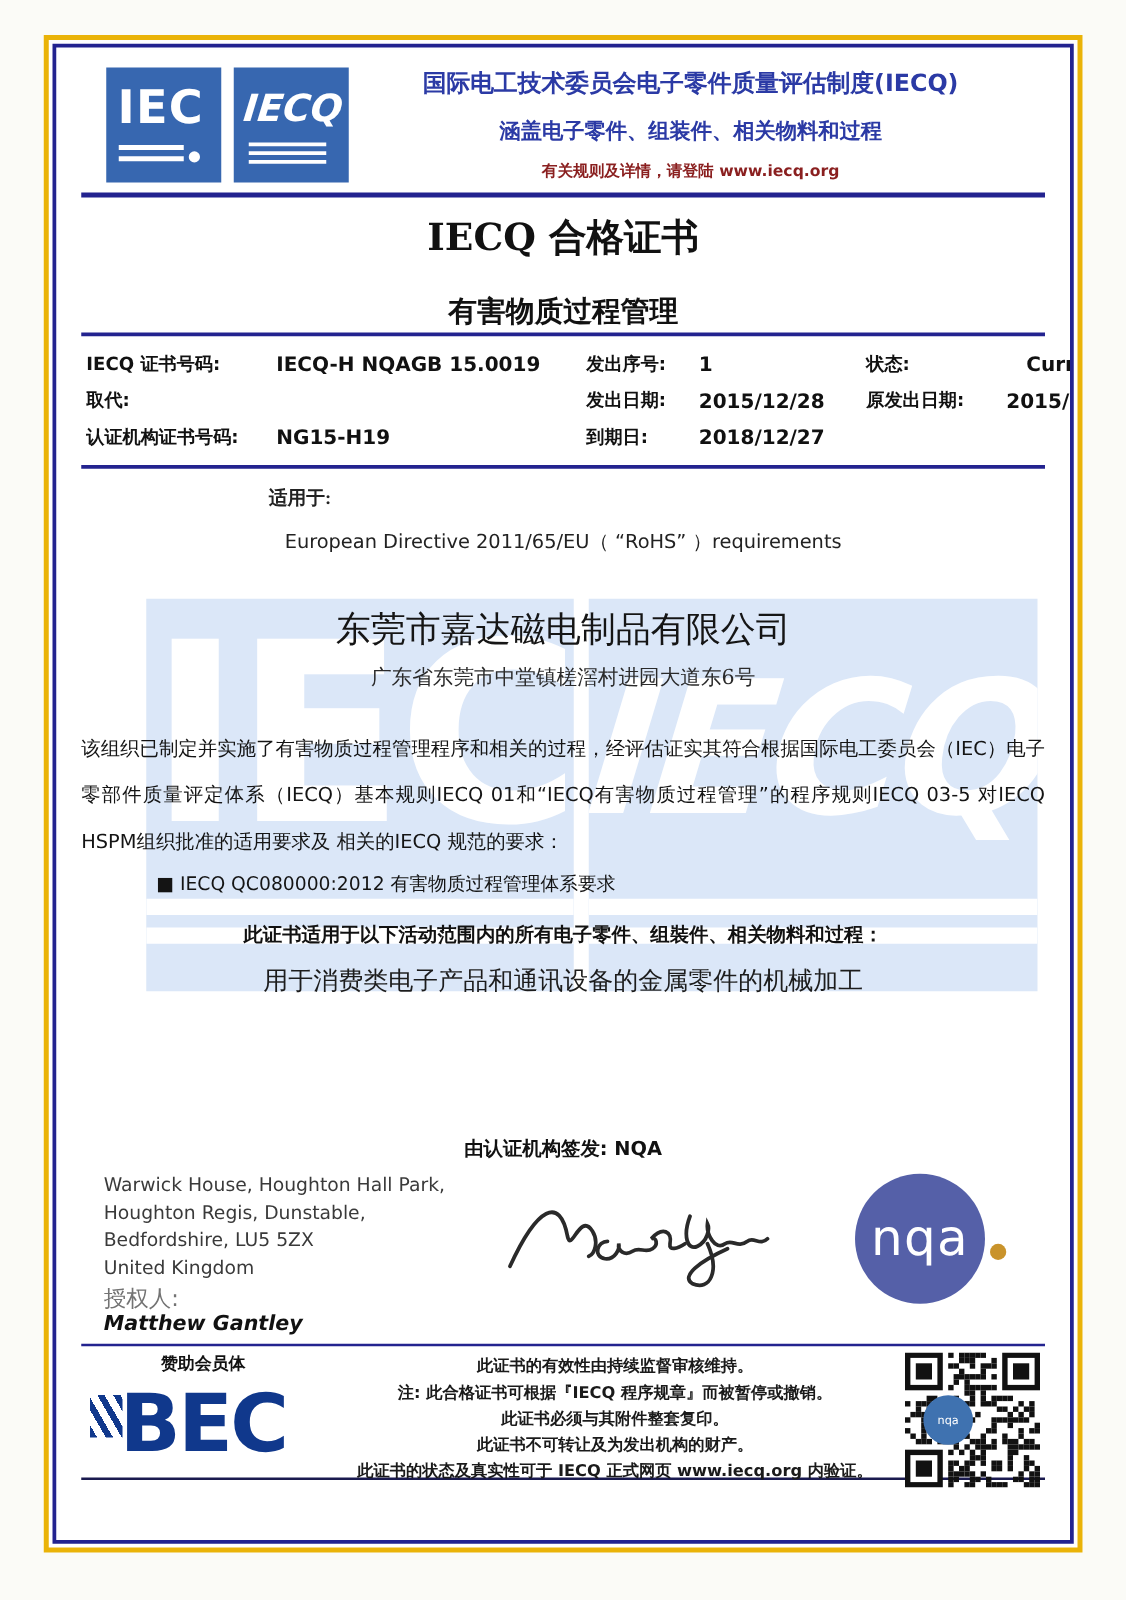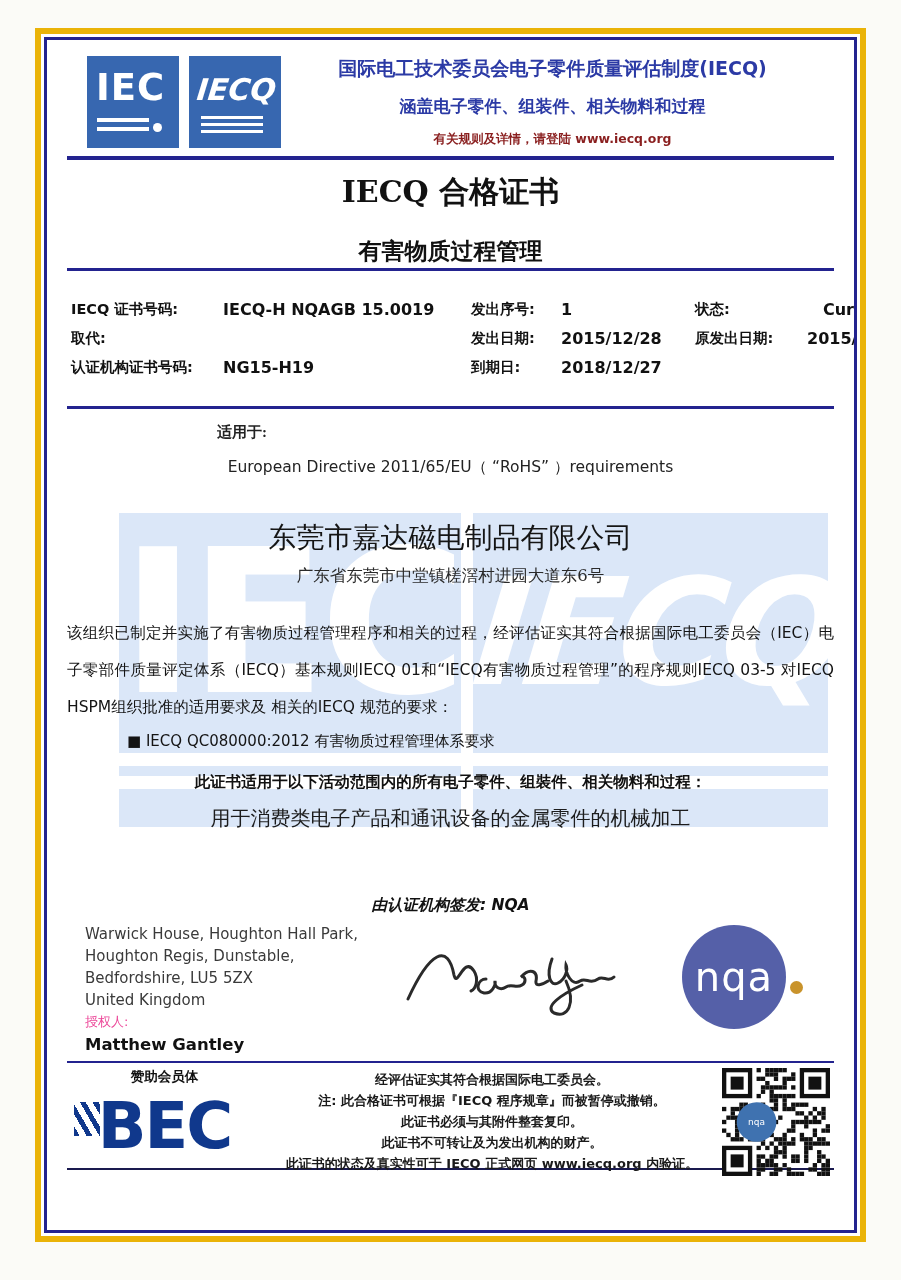--- a/index.html
+++ b/index.html
@@ -1,17 +1,17 @@
 <!DOCTYPE html>
 <html><head>
 <meta charset="utf-8">
 <style>
   html,body{margin:0;padding:0;}
   body{width:901px;height:1280px;background:#fbfbf7;font-family:"DejaVu Sans","Liberation Sans",sans-serif;position:relative;}
-  .cert{position:absolute;left:35px;top:28px;width:831px;height:1214px;border:6px solid #eab308;padding:3px;box-sizing:border-box;background:#fff;}
+  .cert{position:absolute;left:35px;top:28px;width:831px;height:1214px;border:4px solid #eab308;padding:3px;box-sizing:border-box;background:#fff;}
   .cert-inner{width:100%;height:100%;border:3px solid #23238f;box-sizing:border-box;padding:4px 20px 0;position:relative;overflow:hidden;background:#fff;}
   hr.navy{border:none;border-top:3px solid #23238f;margin:0;}
   hr.thick{border-top:4px solid #23238f;}
   
   .header{display:flex;align-items:center;height:104px;padding:6px 4px 2px;}
   .logos{display:flex;gap:10px;margin-left:16px;}
   .logo-box{width:92px;height:92px;background:#3767b0;position:relative;color:#fff;overflow:hidden;}
   .logo-iec-text{font-weight:bold;font-size:37px;letter-spacing:1px;margin:10px 0 0 9px;}
   .iec-bar{position:absolute;left:10px;height:4px;background:#fff;}
   .iec-b1{top:62px;width:52px;}
@@ -21,21 +21,21 @@
   .iecq-bar{position:absolute;left:12px;height:3px;background:#fff;width:62px;}
   .q-b1{top:60px;} .q-b2{top:67px;} .q-b3{top:74px;}
   .header-text{flex:1;text-align:center;padding-right:6px;}
   .hline1{font-size:19px;font-weight:bold;color:#2b3aa5;}
   .hline2{font-size:17px;font-weight:bold;color:#2b3aa5;margin-top:13px;}
   .hline3{font-size:12.5px;font-weight:bold;color:#8a1f1f;margin-top:13px;}
   
   .title{text-align:center;font-family:"DejaVu Serif","Liberation Serif",serif;font-weight:bold;font-size:30px;margin-top:12px;height:38px;color:#111;}
   .subtitle{text-align:center;font-weight:bold;font-size:23px;margin-top:26px;height:32px;color:#111;}
   
-  .fields{display:grid;grid-template-columns:152px 248px 90px 134px 112px 1fr;padding:24px 4px;}
+  .fields{display:grid;grid-template-columns:152px 248px 90px 134px 112px 1fr;padding:8px 4px;}
   .fields .cell{height:29px;display:flex;align-items:center;font-weight:bold;color:#111;}
   .flabel{font-size:14.5px;}
   .fvalue{font-size:16px;}
   
   .applicable{margin:14px 0 0 150px;font-weight:bold;font-size:15px;height:22px;color:#222;font-family:Liberation Serif, serif;}
   .directive{text-align:center;margin-top:12px;font-size:15.5px;height:22px;color:#222;}
   
   .wm-section{position:relative;margin-top:24px;height:330px;}
   .wm{position:absolute;inset:0;z-index:0;}
   .wm-block{position:absolute;top:10px;bottom:6px;background:#dbe7f8;color:#fff;overflow:hidden;font-weight:bold;}
@@ -46,30 +46,30 @@
   .wm-bars{position:absolute;left:0;right:0;bottom:28px;}
   .wm-bars div{height:13px;background:#fff;margin-bottom:10px;}
   .wm-content{position:relative;z-index:1;}
   .company-name{text-align:center;font-family:"DejaVu Serif","Liberation Serif",serif;font-size:28px;color:#151515;padding-top:16px;height:38px;}
   .company-address{text-align:center;font-family:"DejaVu Serif","Liberation Serif",serif;font-size:16.5px;color:#2a2a2a;margin-top:8px;height:24px;}
   .paragraph{margin-top:26px;font-size:15.5px;line-height:37px;text-align:justify;color:#141414;}
   .bullet{margin:0 0 0 60px;font-size:15px;line-height:30px;color:#141414;}
   .scope-heading{text-align:center;font-weight:bold;font-size:15.5px;margin-top:16px;color:#111;}
   .scope{text-align:center;font-family:"DejaVu Serif","Liberation Serif",serif;font-size:20px;margin-top:12px;color:#1c1c1c;}
   
-  .issued-by{text-align:center;font-weight:bold;font-size:15.5px;margin-top:62px;height:22px;color:#111;font-style:italic;}
+  .issued-by{text-align:center;font-weight:bold;font-size:15.5px;margin-top:110px;height:22px;color:#111;}
   .sign-row{display:flex;margin-top:6px;height:88px;overflow:visible;}
   .issuer-address{margin-left:18px;width:300px;font-size:15px;line-height:22px;color:#3a3a3a;}
   .signature{flex:1;display:flex;justify-content:center;align-items:flex-start;padding-top:12px;}
   .nqa-wrap{width:170px;position:relative;}
   .nqa-circle{position:absolute;left:18px;top:2px;width:104px;height:104px;border-radius:50%;background:#5560a8;color:#fff;display:flex;align-items:center;justify-content:center;font-size:40px;letter-spacing:1px;}
   .nqa-dot{position:absolute;left:126px;top:58px;width:13px;height:13px;border-radius:50%;background:#c9932b;}
   .authorized{margin-left:18px;margin-top:2px;}
-  .auth-label{font-size:13px;color:#ec4899;height:22px;}
-  .auth-name{font-size:16.5px;font-weight:bold;color:#111;height:26px;}
+  .auth-label{font-size:18px;color:#737373;height:22px;}
+  .auth-name{font-size:16.5px;font-weight:bold;color:#111;height:26px;font-style:italic;}
   
   .footer{display:flex;align-items:flex-start;padding-top:5px;height:100px;}
   .sponsor{width:195px;text-align:center;}
   .sponsor-label{font-weight:bold;font-size:13.5px;color:#111;}
   .bec{margin-top:10px;font-size:64px;font-weight:bold;color:#10388c;line-height:60px;letter-spacing:-2px;position:relative;display:inline-block;}
   .bec-stripes{position:absolute;left:-24px;top:6px;width:26px;height:34px;background:repeating-linear-gradient(60deg,#10388c 0 5px,transparent 5px 11px);}
   .notes{flex:1;text-align:center;font-size:13px;font-weight:bold;line-height:19px;color:#1a1a1a;padding-top:2px;}
   .notes div{margin-bottom:2px;}
   .qr{width:108px;height:108px;margin-right:4px;position:relative;flex:0 0 auto;}
   
@@ -198,21 +198,21 @@
     </div>
 
     <hr class="navy" style="border-top-width:2px;">
 
     <div class="footer">
       <div class="sponsor">
         <div class="sponsor-label">赞助会员体</div>
         <div class="bec"><span class="bec-stripes"></span><span>BEC</span></div>
       </div>
       <div class="notes">
-        <div>经评估证实其符合根据国际电工委员会。</div>
+        <div>此证书的有效性由持续监督审核维持。</div>
         <div>注: 此合格证书可根据『IECQ 程序规章』而被暂停或撤销。</div>
         <div>此证书必须与其附件整套复印。</div>
         <div>此证书不可转让及为发出机构的财产。</div>
         <div>此证书的状态及真实性可于 IECQ 正式网页 www.iecq.org 内验证。</div>
       </div>
       <div class="qr">
         <svg id="qr-svg" width="108" height="108" viewBox="0 0 108 108">
             <rect x="34.56" y="0.00" width="4.32" height="4.32" fill="#111"></rect>
             <rect x="43.20" y="0.00" width="4.32" height="4.32" fill="#111"></rect>
             <rect x="47.52" y="0.00" width="4.32" height="4.32" fill="#111"></rect>

